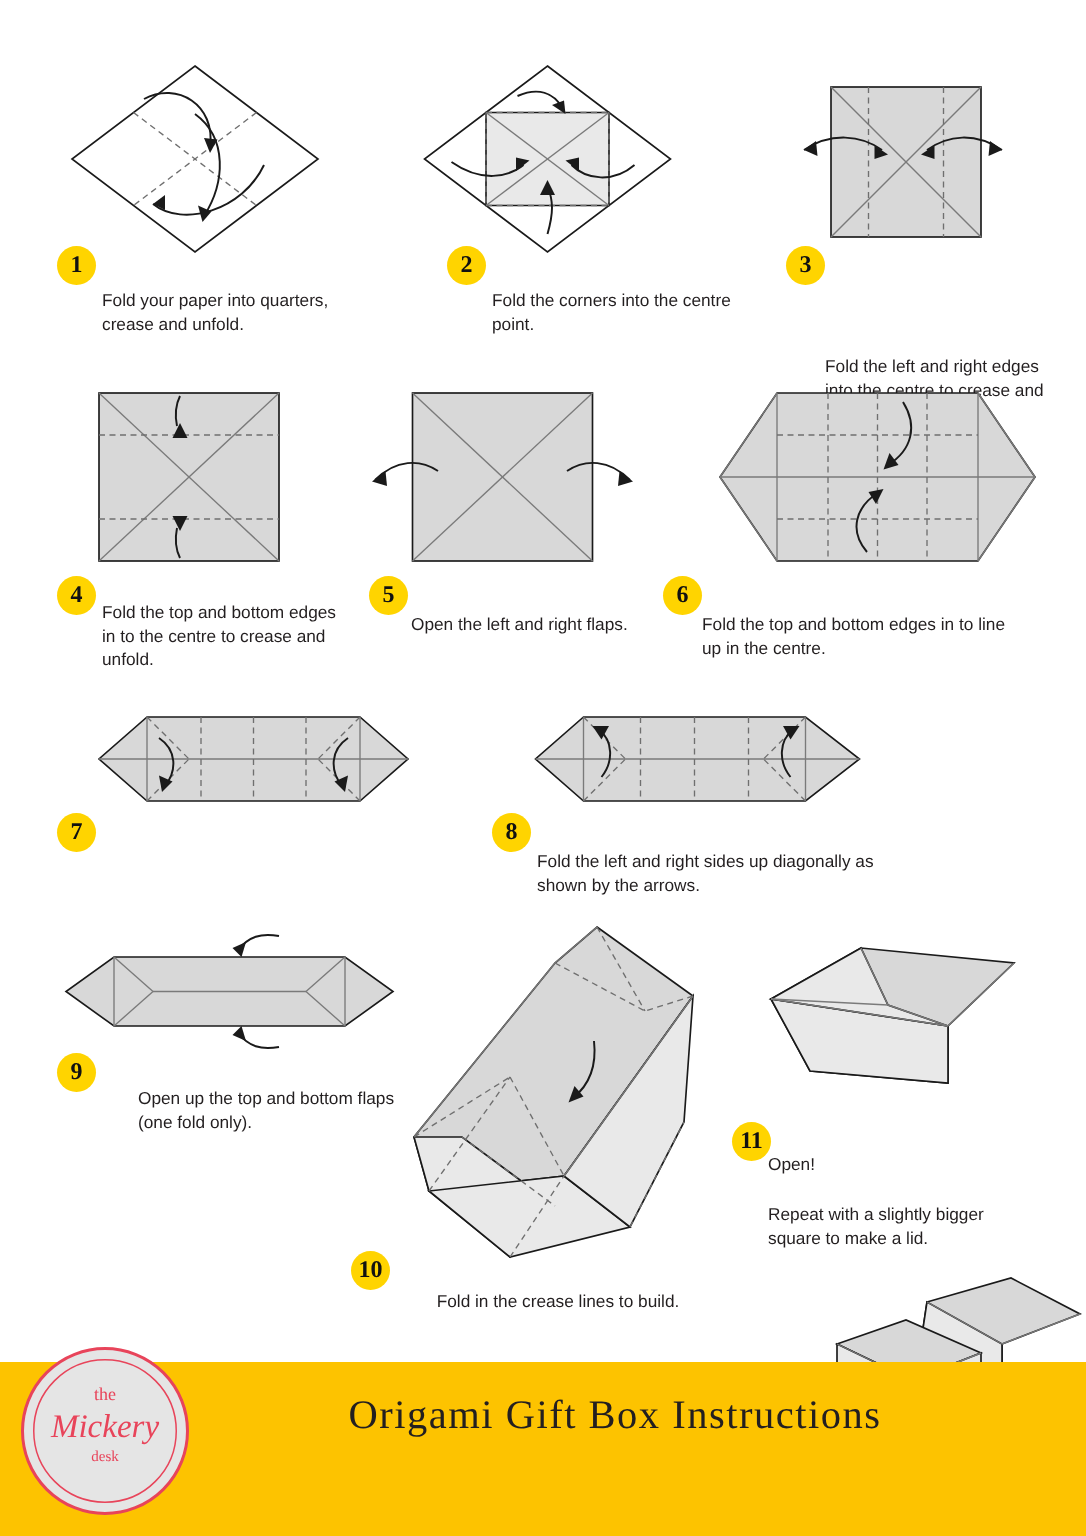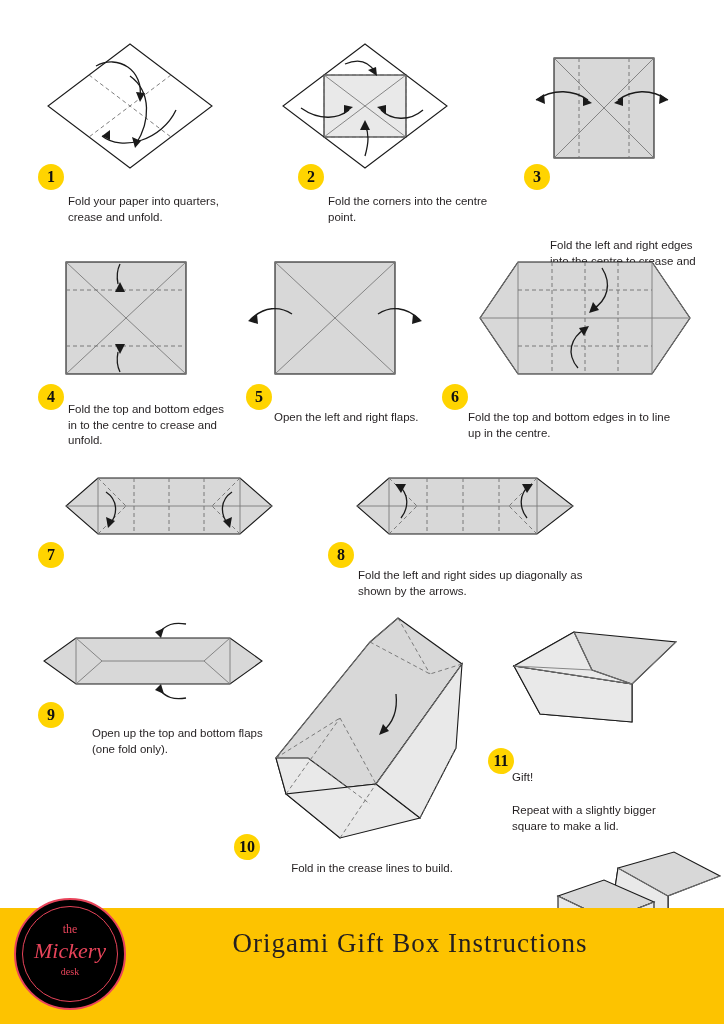--- a/index.html
+++ b/index.html
@@ -62,21 +62,21 @@
     letter-spacing: 1px;
     color: #231f20;
   }
   .logo {
     position: absolute;
     left: 14px;
     top: 898px;
     width: 112px;
     height: 112px;
     border-radius: 50%;
-    background: #000000;
+    background: #e5e5e5;
     border: 2px solid #e8445a;
     box-sizing: border-box;
   }
   .logo-inner {
     position: absolute;
     left: 6px; top: 6px;
     width: 96px; height: 96px;
     border-radius: 50%;
     border: 1px solid #e8445a;
     box-sizing: border-box;
@@ -327,21 +327,21 @@
       <polygon class="paper-l" points="14,44 40,92 132,100 132,62"></polygon>
       <polygon class="paper-l" points="14,44 74,10 92,48 132,62"></polygon>
       <line class="crease" x1="14" y1="44" x2="132" y2="62"></line>
       <line class="crease" x1="132" y1="62" x2="176" y2="20"></line>
       <line class="crease" x1="14" y1="44" x2="92" y2="48"></line>
       <line class="crease" x1="92" y1="48" x2="132" y2="62"></line>
       <line class="crease" x1="74" y1="10" x2="92" y2="48"></line>
     </svg>
   </div>
   <div class="badge" style="left:488px; top:748px;">11</div>
-  <div class="caption" style="left:512px; top:770px; width:180px;">Gift!</div>
+  <div class="caption" style="left:512px; top:770px; width:180px;">Open!</div>
   <div class="caption" style="left:512px; top:803px; width:180px;">Repeat with a slightly bigger square to make a lid.</div>
 
   <div class="diagram" style="left:548px; top:846px; width:176px; height:96px;">
     <svg width="176" height="96" viewBox="0 0 176 96">
       <polygon class="paper" points="70,22 126,6 172,30 120,50 120,78 64,62"></polygon>
       <polygon class="paper-l" points="64,62 120,78 120,50 70,22"></polygon>
       <line class="crease" x1="70" y1="22" x2="120" y2="50"></line>
       <line class="crease" x1="120" y1="50" x2="172" y2="30"></line>
       <polygon class="paper" points="10,50 56,34 106,56 60,74"></polygon>
       <polygon class="paper-l" points="10,50 10,70 60,92 60,74"></polygon>

